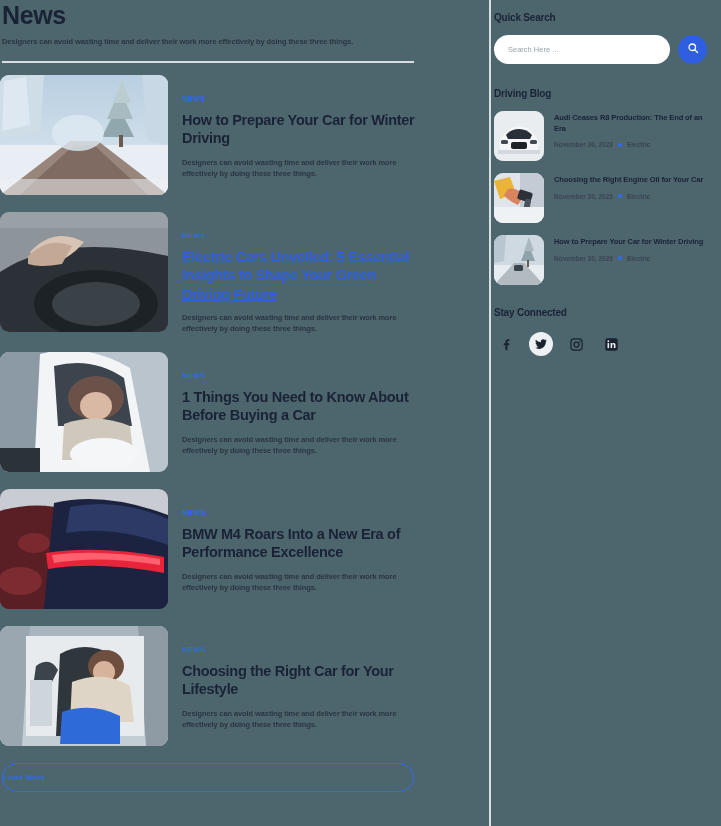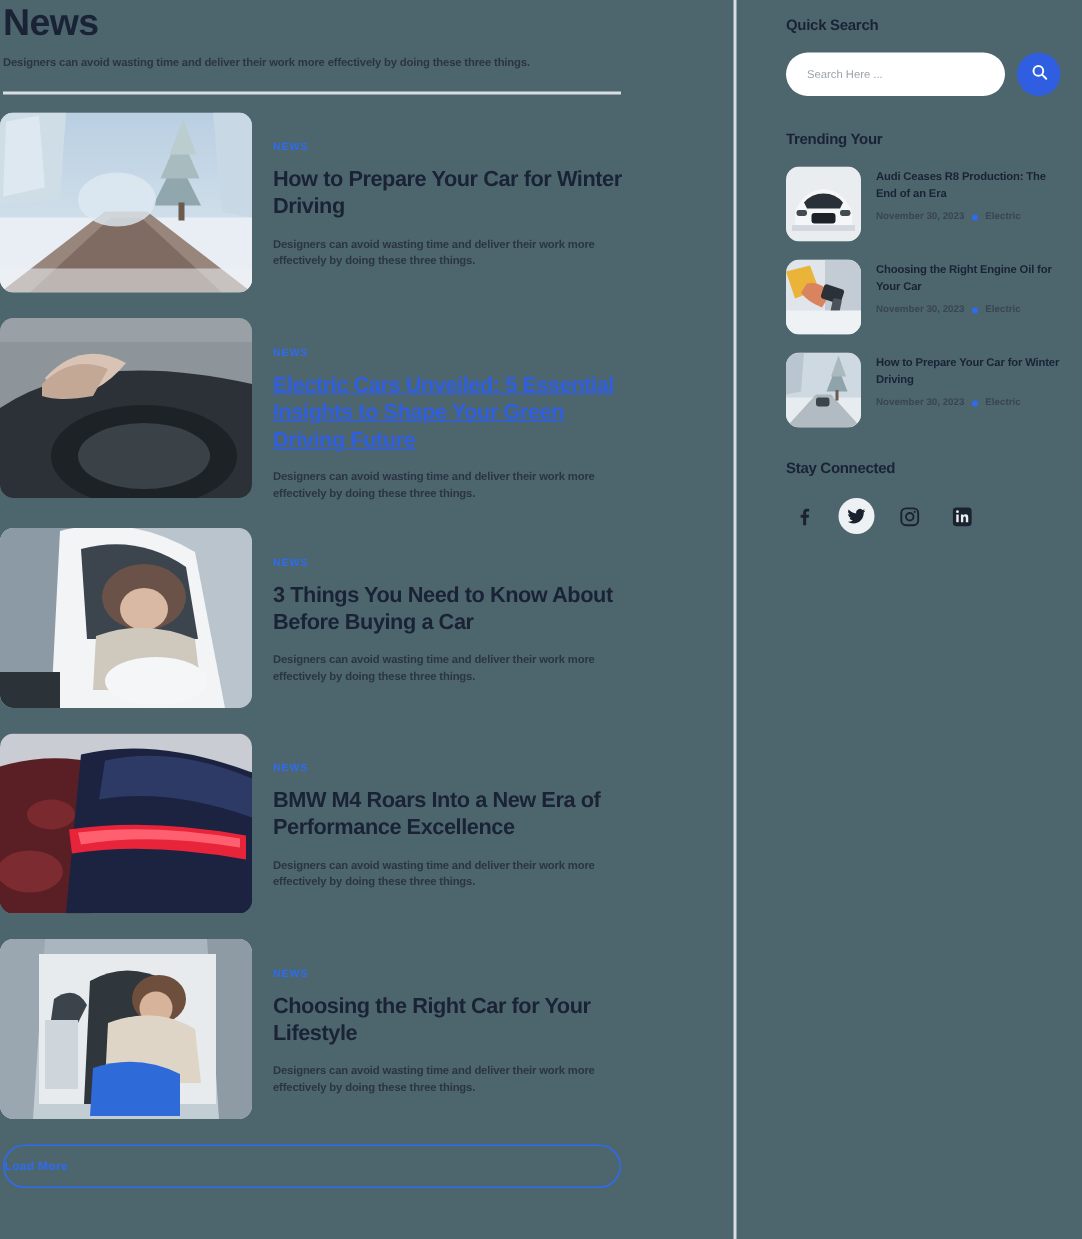--- a/index.html
+++ b/index.html
@@ -130,21 +130,21 @@
     left: 489px;
     top: 0;
     width: 2px;
     height: 826px;
     background: #d9dee3;
   }
 
   
   .sidebar {
     width: 273px;
-    padding: 12px 14px 0 32px;
+    padding: 12px 14px 0 2px;
   }
 
   .side-heading {
     font-size: 10px;
     font-weight: bold;
     color: #1a2235;
     letter-spacing: -0.2px;
     margin-bottom: 12px;
   }
 
@@ -325,21 +325,21 @@
             <path d="M54 14 Q92 4 124 26 L132 74 L58 74 Z" fill="#3c454d"></path>
             <ellipse cx="96" cy="46" rx="28" ry="22" fill="#6b5248"></ellipse>
             <ellipse cx="96" cy="54" rx="16" ry="14" fill="#d9b8a4"></ellipse>
             <path d="M64 72 Q96 60 130 74 L134 108 L62 108 Z" fill="#cfc8bd"></path>
             <ellipse cx="104" cy="102" rx="34" ry="16" fill="#f4f6f8"></ellipse>
             <rect x="0" y="96" width="40" height="24" fill="#2c3338"></rect>
           </svg>
         </div>
         <div class="article-body">
           <div class="cat-label">NEWS</div>
-          <div class="article-title">3 Things You Need to Know About Before Buying a Car</div>
+          <div class="article-title">1 Things You Need to Know About Before Buying a Car</div>
           <div class="article-excerpt">Designers can avoid wasting time and deliver their work more effectively by doing these three things.</div>
         </div>
       </div>
 
       <div class="article">
         <div class="thumb">
           <svg viewBox="0 0 168 120" preserveAspectRatio="none" aria-hidden="true">
             <rect width="168" height="120" fill="#241f2c"></rect>
             <rect width="168" height="26" fill="#c9ccd2"></rect>
             <path d="M0 22 Q40 10 80 24 L60 120 L0 120 Z" fill="#5a1f24"></path>
@@ -398,21 +398,21 @@
       <button class="search-btn">
         <span>
           <svg width="12" height="12" viewBox="0 0 24 24" fill="none" stroke="#ffffff" stroke-width="2.6" stroke-linecap="round">
             <circle cx="10.5" cy="10.5" r="6.5"></circle>
             <line x1="15.5" y1="15.5" x2="21" y2="21"></line>
           </svg>
         </span>
       </button>
     </div>
 
-    <div class="side-heading">Trending Your</div>
+    <div class="side-heading">Driving Blog</div>
 
     <div class="trending-list">
 
       <div class="trend-item">
         <div class="trend-thumb">
           <svg viewBox="0 0 50 50" preserveAspectRatio="none" aria-hidden="true">
             <rect width="50" height="50" fill="#e9edf0"></rect>
             <path d="M6 30 Q12 16 25 15 Q38 16 44 30 L44 40 L6 40 Z" fill="#f4f6f8"></path>
             <path d="M12 24 Q17 18 25 18 Q33 18 38 24 L36 28 L14 28 Z" fill="#2a3038"></path>
             <rect x="17" y="31" width="16" height="7" rx="2" fill="#1d2228"></rect>

